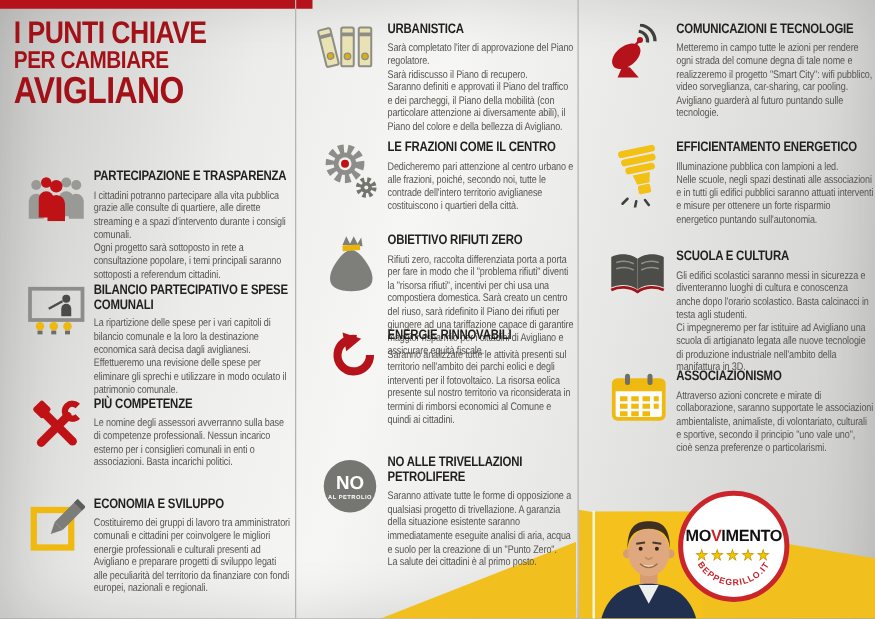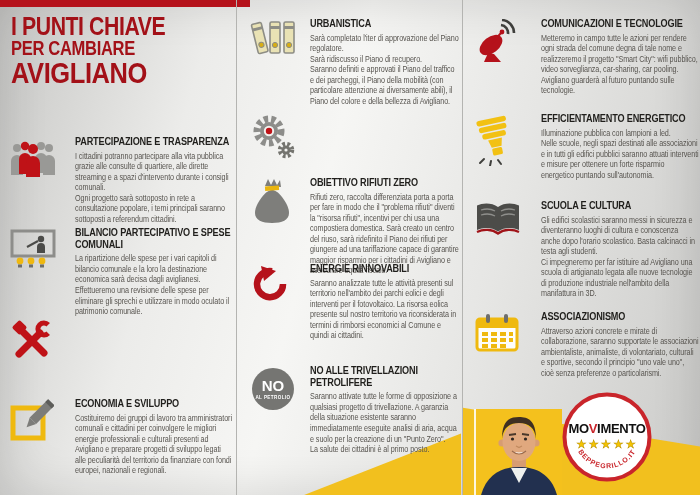--- a/index.html
+++ b/index.html
@@ -19,33 +19,33 @@
     transform-origin:0 0;}
   .subtitle div{transform:scaleX(.86);transform-origin:0 0;width:116%;}
 
   .section{position:absolute;display:flex;gap:7px;}
   .sec-l{left:10px;width:224px;}
   .sec-m{left:250px;width:210px;}
   .sec-r{left:474px;width:226px;}
   .sec-l .icon-box{flex:0 0 58px;}
   .sec-m .icon-box{flex:0 0 53px;}
   .sec-r .icon-box{flex:0 0 60px;}
-  .icon-box{display:flex;justify-content:flex-start;align-items:flex-start;padding-top:1px;}
+  .icon-box{display:flex;justify-content:flex-end;align-items:flex-start;padding-top:1px;}
   .sec-text{flex:1;min-width:0;}
   .sec-title{font-weight:bold;font-size:11px;color:#201f1c;line-height:1.06;letter-spacing:-.2px;
     transform:scaleX(.83);transform-origin:0 0;width:120%;margin-bottom:3px;}
   .sec-body{font-size:8.8px;color:#585550;line-height:1.2;letter-spacing:-.1px;white-space:pre-line;
     transform:scaleX(.82);transform-origin:0 0;width:121%;}
 
   .mid-yellow{position:absolute;left:249px;top:425px;width:212px;height:70px;background:#f2c01e;
     clip-path:polygon(100% 12%,100% 100%,26% 100%);}
   .right-yellow{position:absolute;left:463px;top:398px;width:237px;height:97px;background:#f2c01e;
     clip-path:polygon(0 10%,100% 50%,100% 100%,0 100%);}
   .avatar{position:absolute;left:476px;top:409px;width:86px;height:86px;box-shadow:-2px 0 0 rgba(255,255,255,.85);}
-  .m5s-logo{position:absolute;left:561px;top:391px;width:92px;height:92px;}
+  .m5s-logo{position:absolute;left:541px;top:391px;width:92px;height:92px;}
   .logo-word{font-family:"Liberation Sans",sans-serif;font-weight:bold;font-size:13px;fill:#111;letter-spacing:-.3px;}
   .logo-stars{font-family:"DejaVu Sans",sans-serif;font-size:11.5px;fill:#f5c400;stroke:#bb9300;stroke-width:.5;letter-spacing:2px;}
   .logo-site{font-family:"Liberation Sans",sans-serif;font-weight:bold;font-size:7px;fill:#c9252b;letter-spacing:.8px;}
   svg{display:block;}
 </style>
 </head>
 <body>
 
 <div class="poster">
   <div class="top-bar"></div>
@@ -114,20 +114,24 @@
 
   <div class="section sec-l" style="top:318px">
     <div class="icon-box">
       <svg width="44" height="44" viewBox="0 0 44 44">
         <rect x="4" y="3" width="11" height="11" rx="2" fill="#bf1217" transform="rotate(45 9.5 8.5)"></rect>
         <path d="M10,10 L34,34" stroke="#bf1217" stroke-width="7" stroke-linecap="round"></path>
         <path d="M9,35 L30,14" stroke="#bf1217" stroke-width="7" stroke-linecap="round"></path>
         <path d="M38.2,5.8 A6,6 0 1 0 38.2,14.2" fill="none" stroke="#bf1217" stroke-width="5"></path>
       </svg>
     </div>
+    <div class="sec-text">
+      <div class="sec-title">PIÙ COMPETENZE</div>
+      <div class="sec-body">Le nomine degli assessori avverranno sulla base di competenze professionali. Nessun incarico esterno per i consiglieri comunali in enti o associazioni. Basta incarichi politici.</div>
+    </div>
   </div>
 
   <div class="section sec-l" style="top:398px">
     <div class="icon-box">
       <svg width="44" height="44" viewBox="0 0 44 44">
         <rect x="3" y="9" width="30" height="30" fill="none" stroke="#efb90f" stroke-width="5"></rect>
         <g transform="rotate(45 24 20)">
           <rect x="20" y="-4" width="9" height="26" fill="#7c7c79"></rect>
           <rect x="20" y="-4" width="9" height="4" fill="#5d5d5a"></rect>
           <polygon points="20,22 29,22 24.5,31" fill="#7c7c79"></polygon>
@@ -169,23 +173,27 @@
       <svg width="46" height="46" viewBox="0 0 46 46">
         <circle cx="19" cy="17" r="12" fill="none" stroke="#8d8d8a" stroke-width="7" stroke-dasharray="4.2,3.1"></circle>
         <circle cx="19" cy="17" r="9" fill="#8d8d8a"></circle>
         <circle cx="19" cy="17" r="5.2" fill="#f2f2ef"></circle>
         <circle cx="19" cy="17" r="3.2" fill="#bf1217"></circle>
         <circle cx="36" cy="36" r="6" fill="none" stroke="#74746f" stroke-width="4.5" stroke-dasharray="2.6,2.2"></circle>
         <circle cx="36" cy="36" r="4.5" fill="#74746f"></circle>
         <circle cx="36" cy="36" r="1.6" fill="#f2f2ef"></circle>
       </svg>
     </div>
-  </div>
-
-  <div class="section sec-m" style="top:177px">
+    <div class="sec-text">
+      <div class="sec-title">LE FRAZIONI COME IL CENTRO</div>
+      <div class="sec-body">Dedicheremo pari attenzione al centro urbano e alle frazioni, poiché, secondo noi, tutte le contrade dell'intero territorio aviglianese costituiscono i quartieri della città.</div>
+    </div>
+  </div>
+
+  <div class="section sec-m" style="top:187px">
     <div class="icon-box">
       <svg width="44" height="46" viewBox="0 0 44 46">
         <path d="M15,8 L18,1 L21,7 L24,1 L27,7 L30,2 L31,9 Z" fill="#7e7e7b"></path>
         <path d="M22,12 C19,12 16,14 12,19 C8,24 5,30 5,35 C5,42 12,45 22,45 C32,45 39,42 39,35 C39,30 36,24 32,19 C28,14 25,12 22,12 Z" fill="#7e7e7b"></path>
         <rect x="15" y="8" width="14" height="4.5" fill="#e9b40e" transform="rotate(-4 22 10)"></rect>
       </svg>
     </div>
     <div class="sec-text">
       <div class="sec-title">OBIETTIVO RIFIUTI ZERO</div>
       <div class="sec-body">Rifiuti zero, raccolta differenziata porta a porta per fare in modo che il "problema rifiuti" diventi la "risorsa rifiuti", incentivi per chi usa una compostiera domestica. Sarà creato un centro del riuso, sarà ridefinito il Piano dei rifiuti per giungere ad una tariffazione capace di garantire maggior risparmio per i cittadini di Avigliano e assicurare equità fiscale.</div>
@@ -276,21 +284,21 @@
         <path d="M41,9 C36,7.5 31,7.8 27,10 M41,14 C36,12.5 31,12.8 27,15" stroke="#8f8f8c" stroke-width="1.3" fill="none"></path>
       </svg>
     </div>
     <div class="sec-text">
       <div class="sec-title">SCUOLA E CULTURA</div>
       <div class="sec-body">Gli edifici scolastici saranno messi in sicurezza e diventeranno luoghi di cultura e conoscenza anche dopo l'orario scolastico. Basta calcinacci in testa agli studenti.
 Ci impegneremo per far istituire ad Avigliano una scuola di artigianato legata alle nuove tecnologie di produzione industriale nell'ambito della manifattura in 3D.</div>
     </div>
   </div>
 
-  <div class="section sec-r" style="top:311px">
+  <div class="section sec-r" style="top:296px">
     <div class="icon-box">
       <svg width="46" height="42" viewBox="0 0 46 42">
         <rect x="3" y="7" width="40" height="31" rx="3" fill="#fdfdfb" stroke="#efb90f" stroke-width="3"></rect>
         <path d="M4,8 h38 v8 h-38 z" fill="#efb90f"></path>
         <rect x="12" y="2" width="4" height="9" rx="2" fill="#6e6e6b"></rect>
         <rect x="30" y="2" width="4" height="9" rx="2" fill="#6e6e6b"></rect>
         <g fill="#efb90f">
           <rect x="8" y="20" width="6" height="4"></rect>
             <rect x="17" y="20" width="6" height="4"></rect>
             <rect x="26" y="20" width="6" height="4"></rect>

